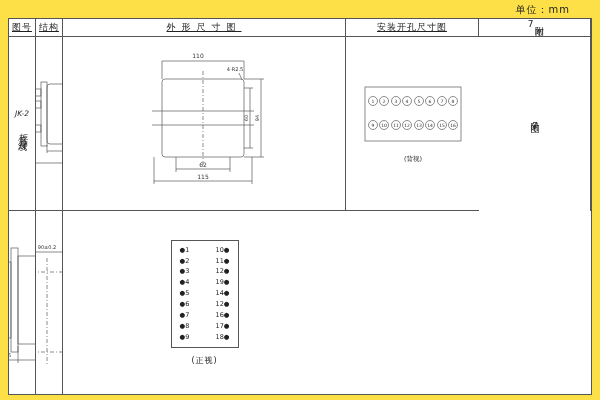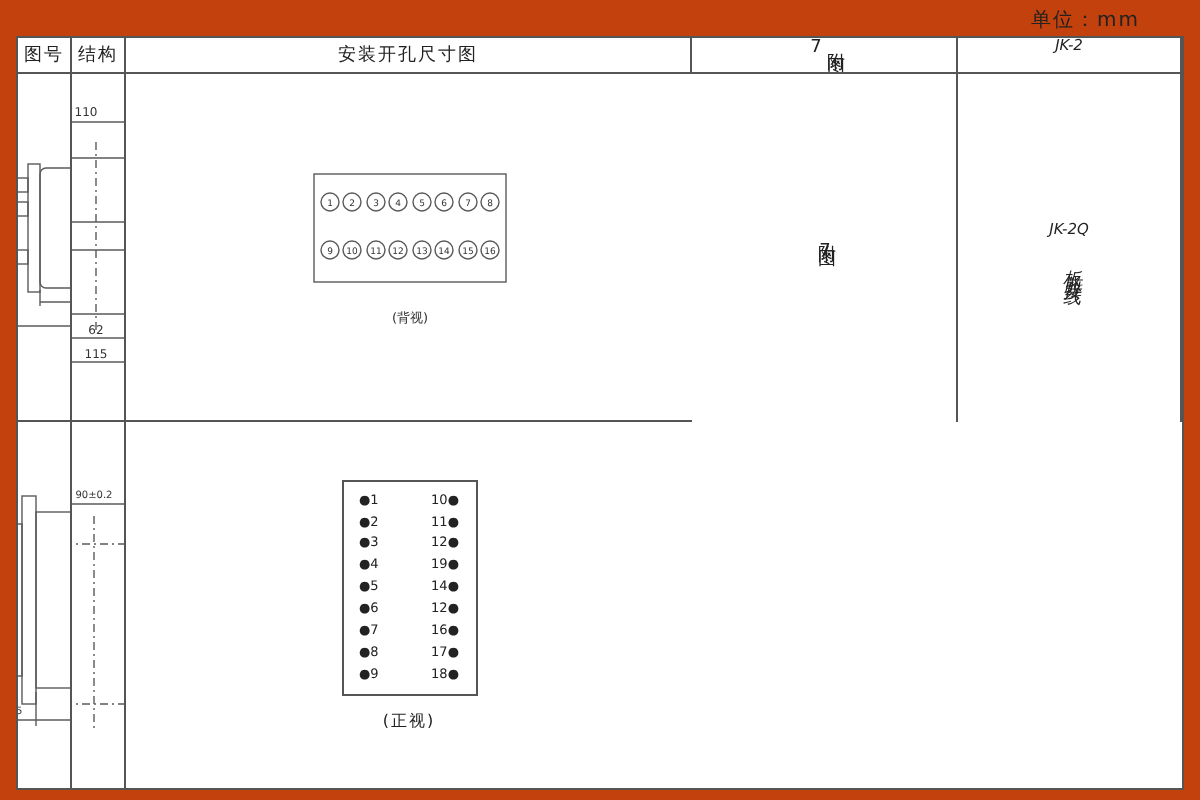--- a/index.html
+++ b/index.html
@@ -1,27 +1,27 @@
 <!DOCTYPE html>
 <html><head>
 <meta charset="utf-8">
 <style>
   html,body{margin:0;padding:0;}
   body{width:600px;height:400px;background:#f7f7f7;}
-  .sheet{position:relative;width:600px;height:400px;background:#c2410c;
+  .sheet{position:relative;width:600px;height:400px;background:#fde047;
          font-family:"DejaVu Sans","Liberation Sans",sans-serif;color:#222;overflow:hidden;}
   .unit{position:absolute;top:3px;right:30px;font-size:10px;letter-spacing:1px;}
   .tbl{position:absolute;left:8px;top:18px;width:584px;height:377px;
        display:grid;grid-template-columns:27px 27px 283px 133px 112px;
        grid-template-rows:18px 174px 183px;border:1px solid #555;box-sizing:border-box;background:#fff;}
   .cell{border-right:1px solid #555;border-bottom:1px solid #555;box-sizing:border-box;
         display:flex;align-items:center;justify-content:center;overflow:hidden;}
   .cell.last{border-right:none;}
   .cell.rb{border-bottom:none;}
-  .hcell{font-size:9px;white-space:nowrap;}
+  .hcell{font-size:9px;white-space:nowrap;text-decoration:underline;}
   .ls3{letter-spacing:3px;}
   .ls6{letter-spacing:6px;}
   .ls1{letter-spacing:1px;}
   .vtext{writing-mode:vertical-rl;text-orientation:upright;letter-spacing:3px;font-size:9px;line-height:1;}
   .struct{flex-direction:column;gap:8px;font-style:italic;}
   .model{font-size:7.5px;white-space:nowrap;}
   svg{overflow:visible;display:block;}
   svg line,svg rect,svg path,svg circle,svg polyline{stroke:#5a5a5a;stroke-width:0.7;fill:none;}
   svg .dash{stroke-dasharray:4 2 1 2;}
   svg text{fill:#333;font-size:6px;font-family:"DejaVu Sans",sans-serif;stroke:none;}
@@ -37,20 +37,21 @@
 </head>
 <body>
 
 <div class="sheet">
   <div class="unit">单位：mm</div>
 
   <div class="tbl">
 
     <div class="cell hcell ls1">图号</div>
     <div class="cell hcell ls1">结构</div>
+    <div class="cell hcell ls6">外形尺寸图</div>
     <div class="cell hcell ls1">安装开孔尺寸图</div>
 
     <div class="cell">
       <div class="vtext">附图7</div>
     </div>
 
     <div class="cell struct">
       <div class="model">JK-2</div>
       <div class="vtext">板后接线</div>
     </div>
@@ -168,24 +169,20 @@
           <text class="tnum" x="96" y="78" text-anchor="middle">16</text>
         </g>
         <text class="cn" x="56" y="112" text-anchor="middle">(背视)</text>
       </svg>
     </div>
 
     <div class="cell rb">
       <div class="vtext">附图7</div>
     </div>
 
-    <div class="cell struct rb">
-      <div class="model">JK-2Q</div>
-      <div class="vtext">板前接线</div>
-    </div>
 
     <div class="cell rb">
       <svg width="283" height="178" viewBox="0 0 283 178">
 
         <g>
           <rect x="28" y="30" width="78" height="102" rx="2"></rect>
           <path d="M46 42 h42 v12 h10 v56 h-10 v12 h-42 v-12 h-10 v-56 h10 z"></path>
           <g>
             <circle cx="33" cy="38" r="2"></circle>
               <circle cx="33" cy="49" r="2"></circle>

